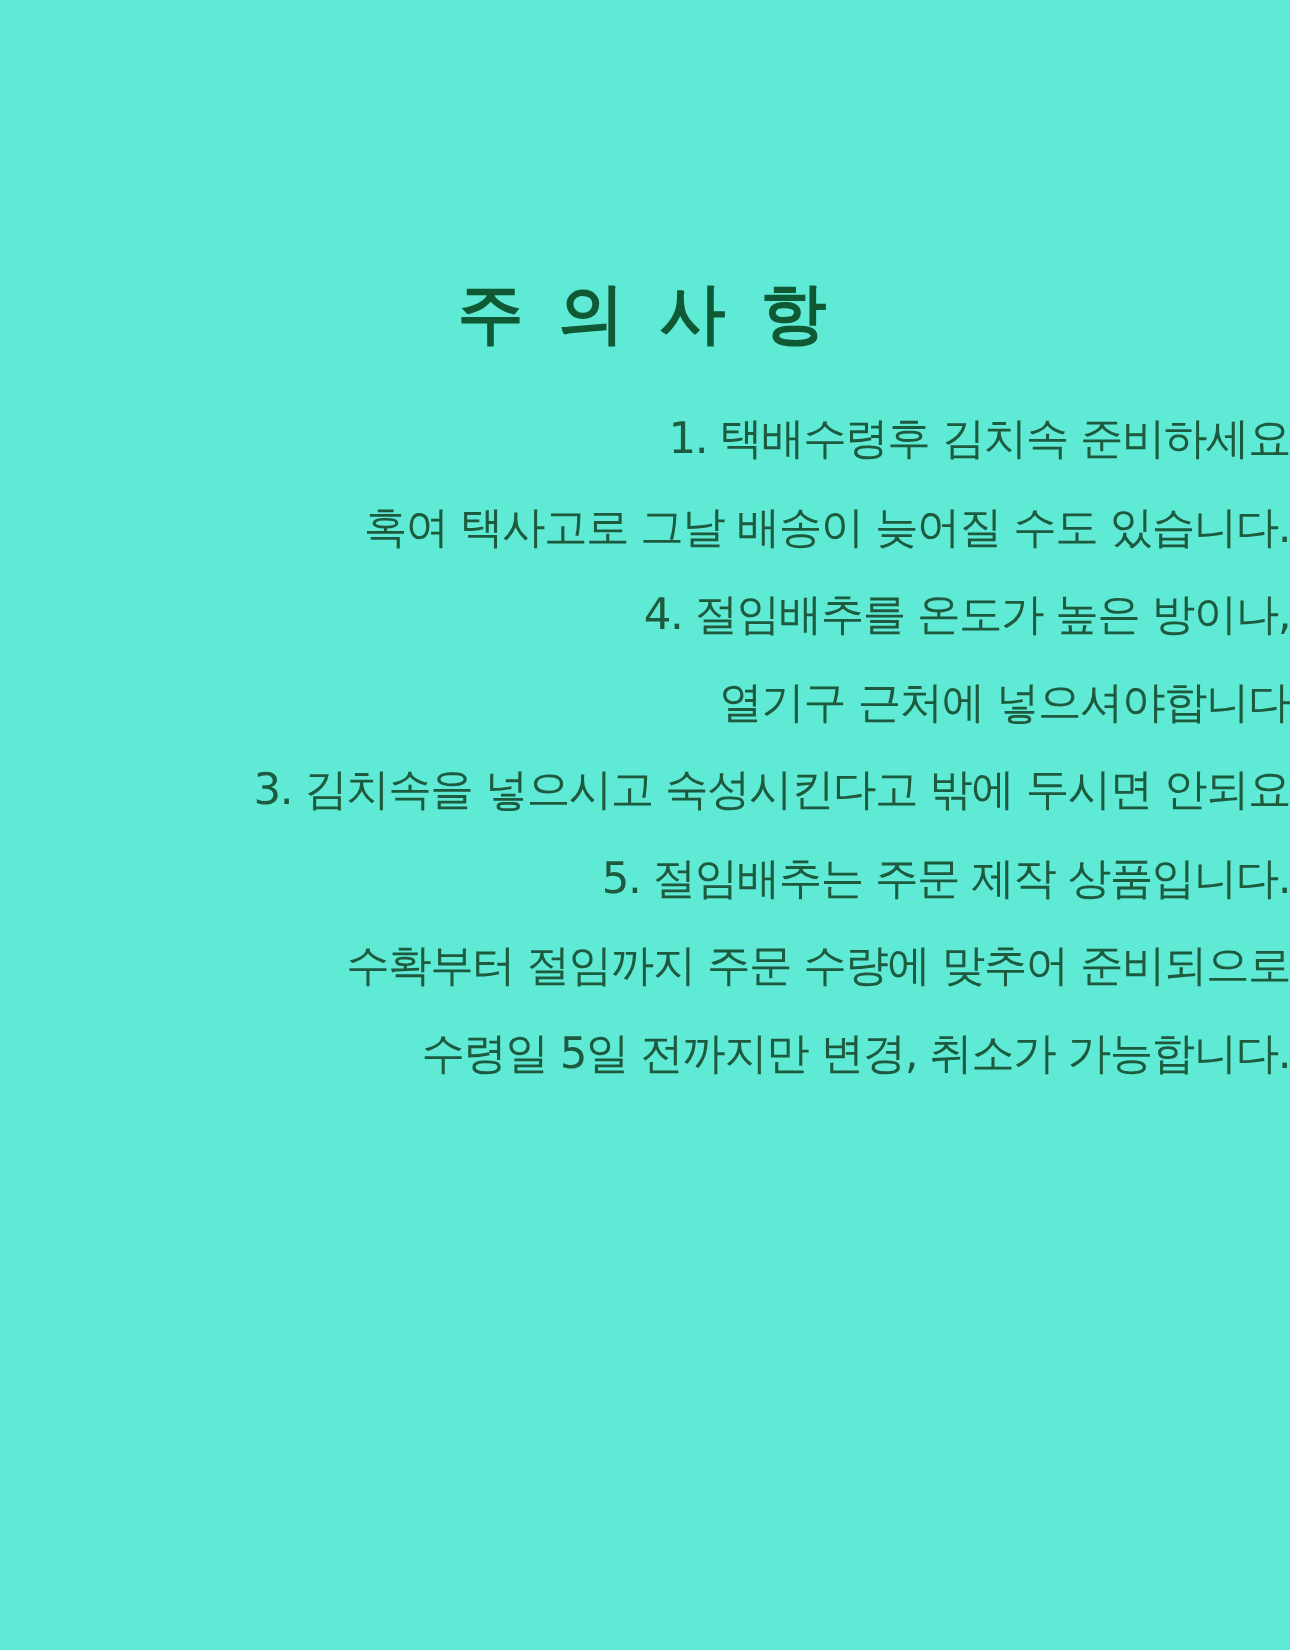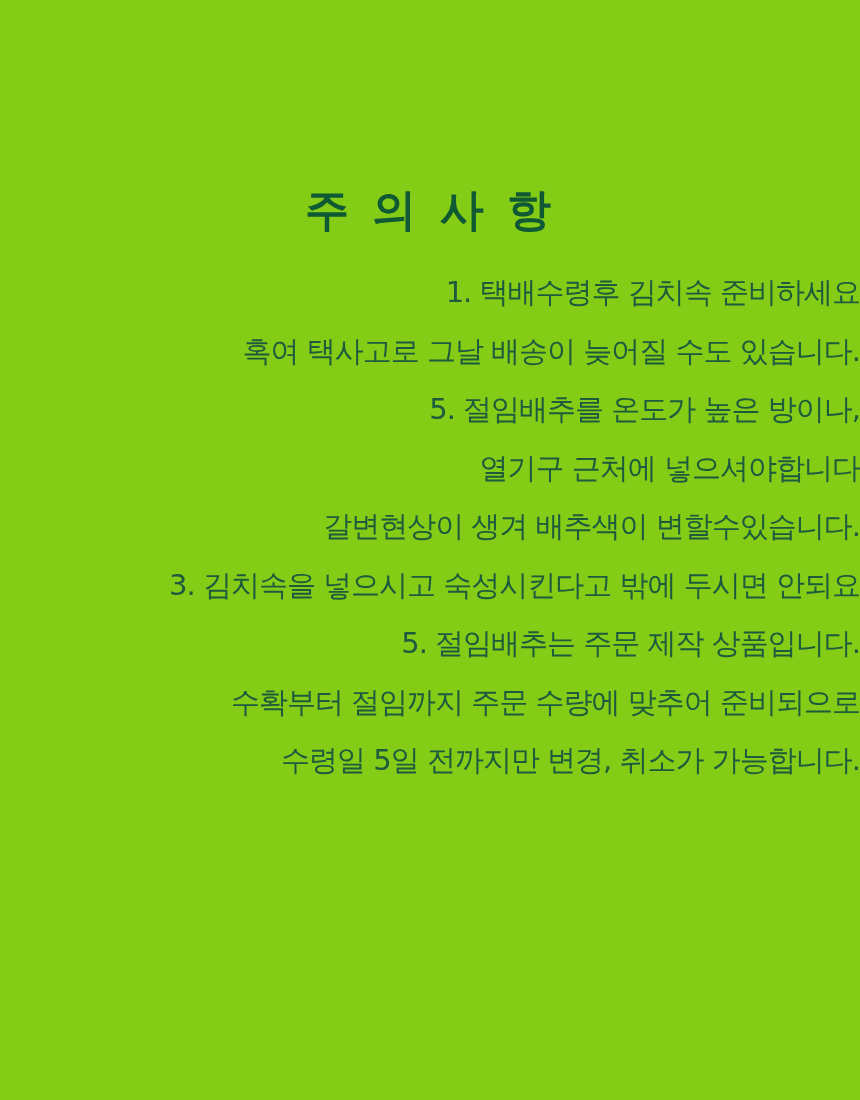--- a/index.html
+++ b/index.html
@@ -10,21 +10,21 @@
     body {
       width: 860px;
       height: 1100px;
       overflow: hidden;
       font-family: "DejaVu Sans", "Liberation Sans", sans-serif;
     }
     .page {
       position: relative;
       width: 860px;
       height: 1100px;
-      background: #84cc16;
+      background: #5eead4;
     }
     .title {
       position: absolute;
       top: 182px;
       left: 0;
       width: 860px;
       text-align: center;
       font-size: 44px;
       font-weight: bold;
       letter-spacing: 4px;
@@ -52,21 +52,20 @@
     }
   </style>
 </head>
 <body>
 
 <div class="page">
   <h1 class="title">주 의 사 항</h1>
   <ul class="lines">
     <li class="line">1. 택배수령후 김치속 준비하세요</li>
     <li class="line">혹여 택사고로 그날 배송이 늦어질 수도 있습니다.</li>
-    <li class="line">5. 절임배추를 온도가 높은 방이나,</li>
+    <li class="line">4. 절임배추를 온도가 높은 방이나,</li>
     <li class="line">열기구 근처에 넣으셔야합니다</li>
-    <li class="line">갈변현상이 생겨 배추색이 변할수있습니다.</li>
     <li class="line">3. 김치속을 넣으시고 숙성시킨다고 밖에 두시면 안되요</li>
     <li class="line">5. 절임배추는 주문 제작 상품입니다.</li>
     <li class="line">수확부터 절임까지 주문 수량에 맞추어 준비되으로</li>
     <li class="line">수령일 5일 전까지만 변경, 취소가 가능합니다.</li>
   </ul>
 </div>
 
 </body></html>

